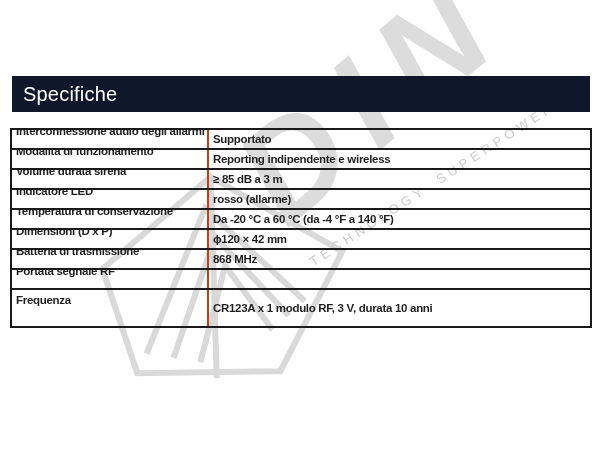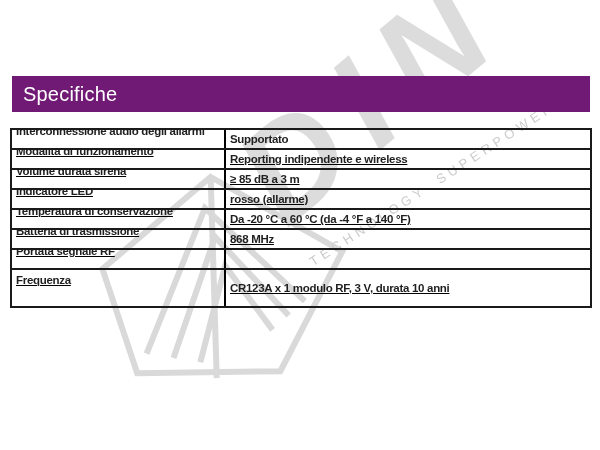--- a/index.html
+++ b/index.html
@@ -32,47 +32,47 @@
     letter-spacing: 4.5px; word-spacing: 7px; color: #cccccc;
     transform: rotate(-33deg); transform-origin: 0 100%;
     white-space: nowrap;
   }
   .wm-icon { position: absolute; left: 85px; top: 172px; }
 
   
   .header-bar {
     position: absolute; left: 12px; top: 76px;
     width: 578px; height: 36px;
-    background: #701a75;
+    background: #0f172a;
     display: flex; align-items: center;
     padding-left: 11px; z-index: 2;
   }
   .header-title {
     color: #ffffff; font-size: 20px; font-weight: 400;
     letter-spacing: 0.2px;
   }
 
   
   .spec-table {
     position: absolute; left: 10px; top: 128px;
     width: 582px;
     border: 2px solid #1a1a1a;
     background: transparent; z-index: 1;
   }
   .spec-row { display: flex; }
-  .spec-row + .spec-row { border-top: 2px solid #1a1a1a; text-decoration: underline; }
+  .spec-row + .spec-row { border-top: 2px solid #1a1a1a; }
   .cell {
     display: flex; align-items: center;
     height: 18px;
     font-size: 11.5px; font-weight: 700; letter-spacing: -0.3px;
     color: #1f1f1f; white-space: nowrap; overflow: hidden;
   }
   .cell-label {
-    width: 214px; flex: none;
-    border-right: 2px solid #000000;
+    width: 197px; flex: none;
+    border-right: 2px solid #c2410c;
     padding: 0 3px 16px 4px;
   }
   .cell-value { flex: 1; padding: 0 3px 0 4px; }
   .spec-row.tall .cell { height: 36px; }
 </style>
 </head>
 <body>
 
 <div class="stage">
 
@@ -109,20 +109,24 @@
     </div>
     <div class="spec-row">
       <div class="cell cell-label">Indicatore LED</div>
       <div class="cell cell-value">rosso (allarme)</div>
     </div>
     <div class="spec-row">
       <div class="cell cell-label">Temperatura di conservazione</div>
       <div class="cell cell-value">Da -20 °C a 60 °C (da -4 °F a 140 °F)</div>
     </div>
     <div class="spec-row">
+      <div class="cell cell-label">Dimensioni (D x P)</div>
+      <div class="cell cell-value">ϕ120 × 42 mm</div>
+    </div>
+    <div class="spec-row">
       <div class="cell cell-label">Batteria di trasmissione</div>
       <div class="cell cell-value">868 MHz</div>
     </div>
     <div class="spec-row">
       <div class="cell cell-label">Portata segnale RF</div>
     </div>
     <div class="spec-row tall">
       <div class="cell cell-label">Frequenza</div>
       <div class="cell cell-value">CR123A x 1 modulo RF, 3 V, durata 10 anni</div>
     </div>

